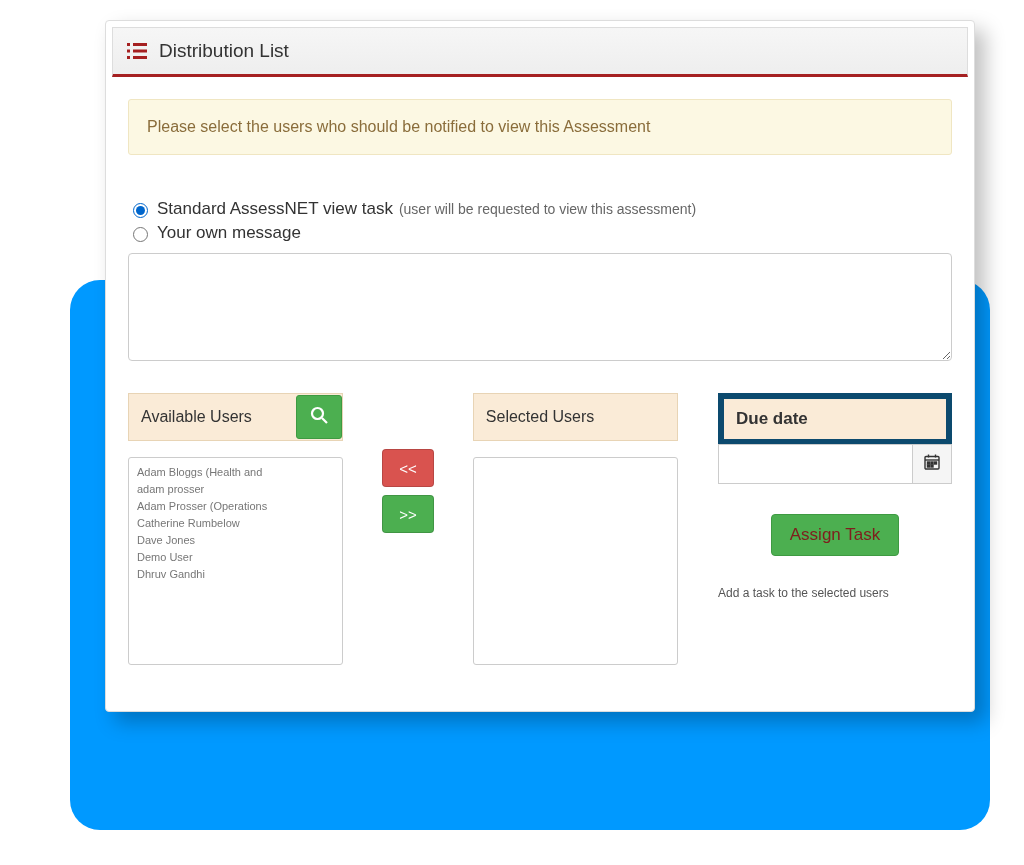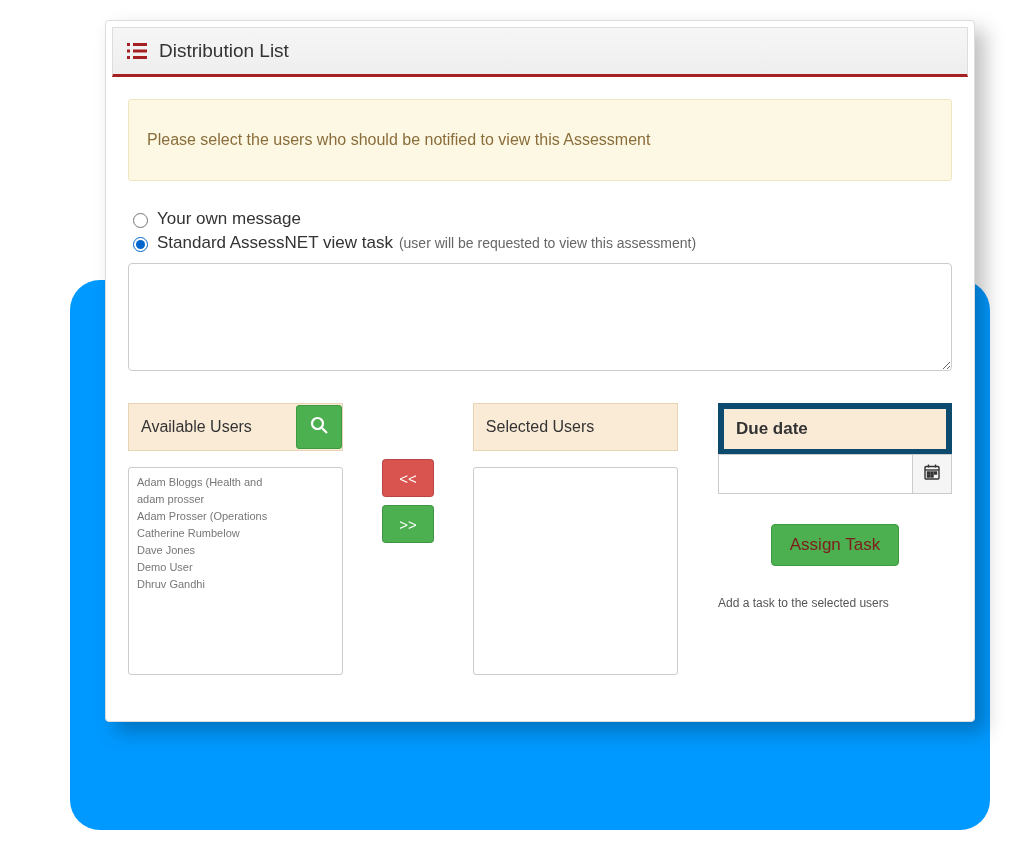--- a/index.html
+++ b/index.html
@@ -50,24 +50,24 @@
     color: #333;
     font-weight: 500;
   }
   .panel-body {
     padding: 22px 16px 40px 16px;
   }
   .alert {
     background: #fcf8e3;
     border: 1px solid #f0e6c2;
     color: #8a6d3b;
-    padding: 31px 18px;
+    padding: 18px 18px;
     border-radius: 3px;
     font-size: 16px;
-    margin-bottom: 28px;
+    margin-bottom: 44px;
   }
   .radio-row {
     display: flex;
     align-items: center;
     gap: 6px;
     margin-bottom: 4px;
   }
   .radio-row input[type=radio] {
     width: 15px; height: 15px;
     accent-color: #0066cc;
@@ -216,27 +216,27 @@
         <rect x="6" y="14" width="14" height="3" fill="#a52021"></rect>
       </svg>
     </span>
     <span class="panel-title">Distribution List</span>
   </div>
 
   <div class="panel-body">
     <div class="alert">Please select the users who should be notified to view this Assessment</div>
 
     <div class="radio-row">
-      <input type="radio" name="msgtype" style="">
-      <span class="radio-label-main">Your own message</span>
-    </div>
-    <div class="radio-row">
       <input type="radio" name="msgtype" checked="" style="">
       <span class="radio-label-main">Standard AssessNET view task</span>
       <span class="radio-label-hint">(user will be requested to view this assessment)</span>
+    </div>
+    <div class="radio-row">
+      <input type="radio" name="msgtype" style="">
+      <span class="radio-label-main">Your own message</span>
     </div>
 
     <textarea class="message-textarea" value="" style=""></textarea>
 
     <div class="columns">
 
       <div class="col-available">
         <div class="box-header">
           <span>Available Users</span>
           <div class="search-btn">

